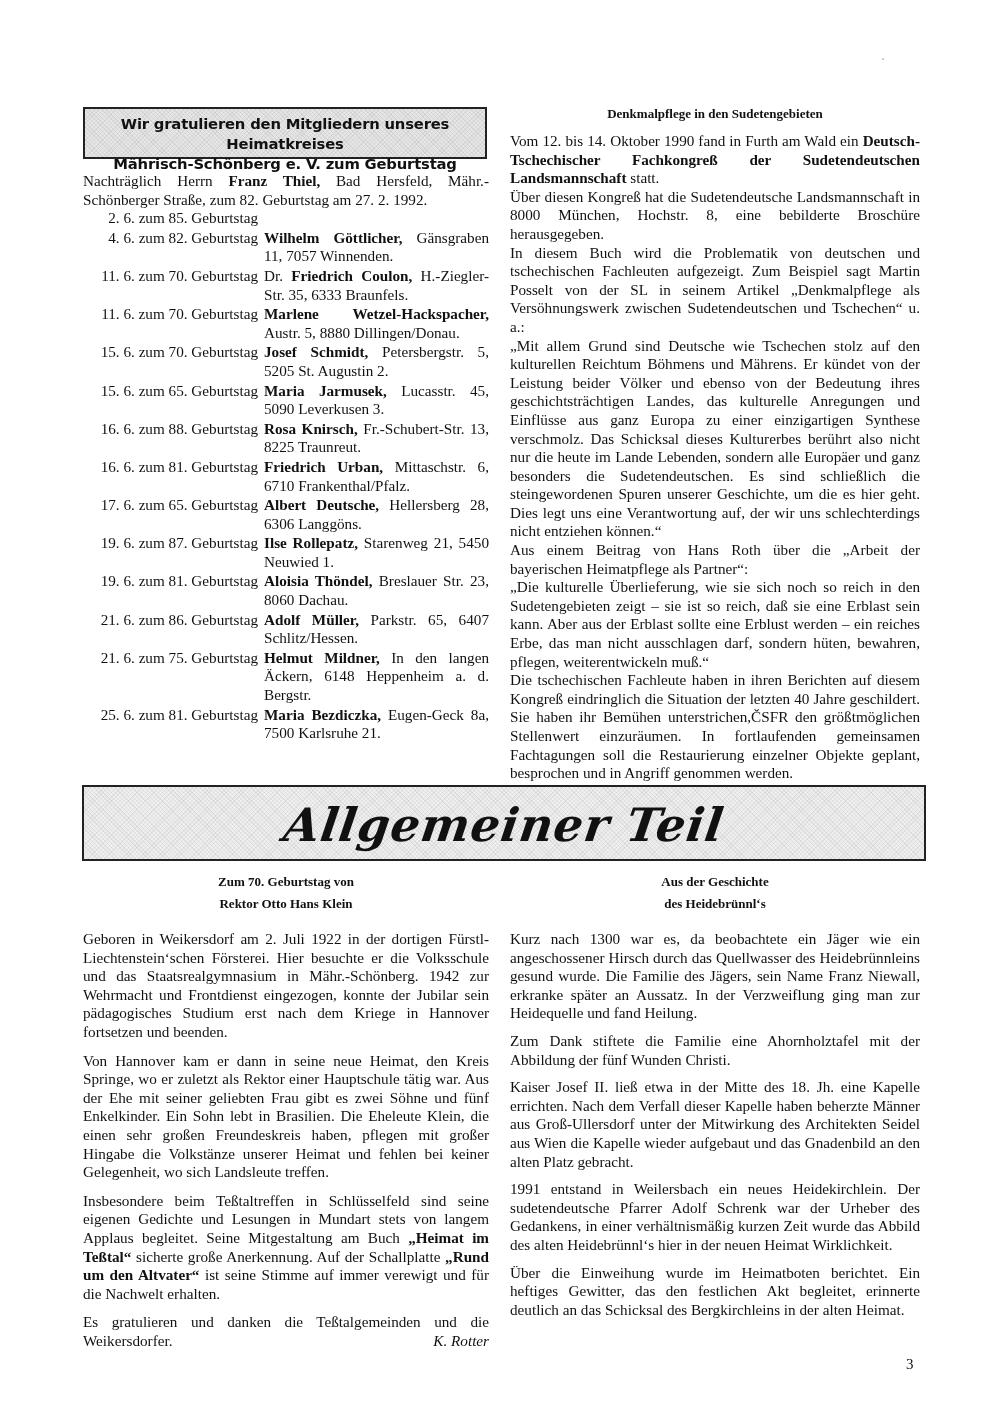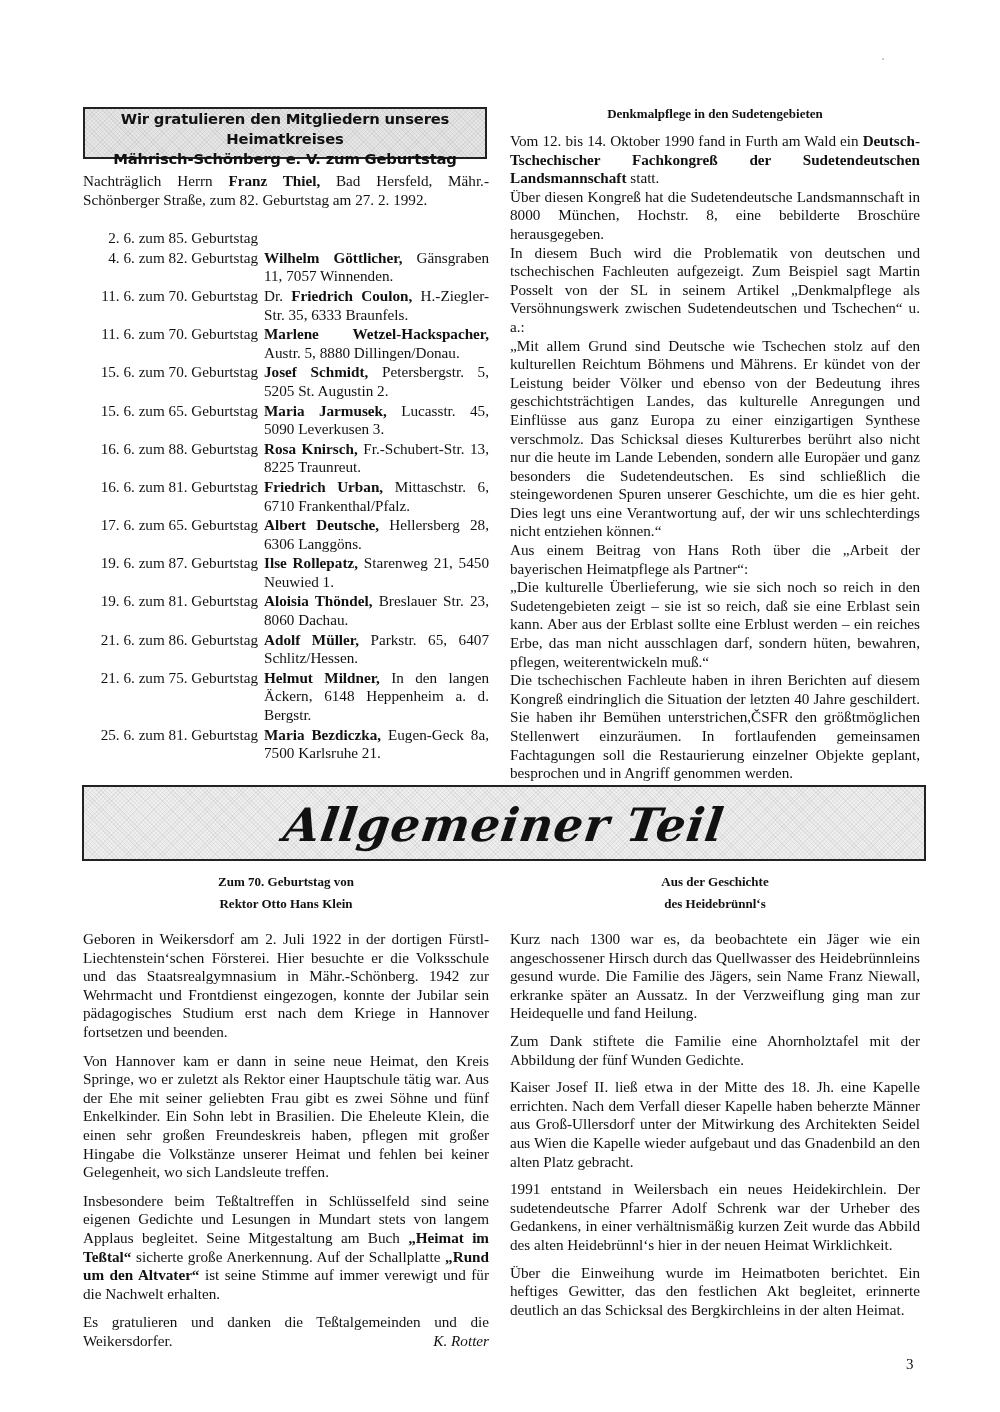--- a/index.html
+++ b/index.html
@@ -7,27 +7,27 @@
       font-family: "Liberation Serif", "DejaVu Serif", serif; color: #111; }
     .col { position: absolute; font-size: 15.2px; line-height: 18.6px; text-align: justify; hyphens: manual; }
     .col-left { left: 83px; width: 406px; }
     .col-right { left: 510px; width: 410px; }
     .shade-box { position: absolute; border: 2px solid #222; box-sizing: border-box;
       background-color: #e6e6e6;
       background-image: repeating-linear-gradient(45deg, rgba(0,0,0,0.06) 0 1px, transparent 1px 3px),
                         repeating-linear-gradient(-45deg, rgba(0,0,0,0.05) 0 1px, transparent 1px 3px); }
     .congrats-box { left: 83px; top: 107px; width: 404px; height: 52px; }
     .congrats-box .title { font-family: "DejaVu Sans", "Liberation Sans", sans-serif; font-weight: bold;
-      font-size: 14.8px; line-height: 20px; text-align: center; letter-spacing: -0.2px; }
+      font-size: 14.8px; line-height: 20px; text-align: center; padding-top: 5px; letter-spacing: -0.2px; }
     .banner { left: 82px; top: 785px; width: 844px; height: 76px; background-color: #efefef; }
     .banner .script { font-family: "DejaVu Serif", serif; font-style: italic; font-weight: bold;
       font-size: 46px; text-align: center; line-height: 76px; letter-spacing: 1px; transform: skewX(-8deg); }
     .heading { font-weight: bold; text-align: center; font-size: 13px; line-height: 22px; }
     p { margin: 0 0 6px 0; font-family: Liberation Serif, serif; }
-    .intro { margin-bottom: 20px; }
+    .intro { margin-bottom: 0; }
     .bday-row { display: flex; margin: 0 0 1px 0; }
     .bday-date { width: 175px; flex: none; text-align: right; padding-right: 0; white-space: nowrap; }
     .bday-date-inner { display: inline-block; width: 168px; text-align: right; }
     .bday-who { flex: 1; margin-left: 6px; text-align: justify; }
     .page-number { position: absolute; left: 906px; top: 1356px; font-size: 15px; }
     b { font-weight: bold; }
     .speck { position: absolute; width: 2px; height: 2px; background: #bbb; border-radius: 1px; }
   </style>
 </head>
 <body>
@@ -125,20 +125,20 @@
   <p style="margin-bottom:10px;"><span>Insbesondere beim Teßtaltreffen in Schlüsselfeld sind seine eigenen Gedichte und Lesungen in Mundart stets von langem Applaus begleitet. Seine Mitgestaltung am Buch </span><b>„Heimat im Teßtal“</b><span> sicherte große Anerkennung. Auf der Schallplatte </span><b>„Rund um den Altvater“</b><span> ist seine Stimme auf immer verewigt und für die Nachwelt erhalten.</span></p>
   <p style="margin:0;text-align:justify;"><span>Es gratulieren und danken die Teßtalgemeinden und die Weikersdorfer.</span><span style="float:right;font-style:italic;margin-left:12px;">K. Rotter</span></p>
 </div>
 
 <div class="col col-right" style="top:871px;">
   <div class="heading" style="margin-bottom:15px;">
     <div>Aus der Geschichte</div>
     <div>des Heidebrünnl‘s</div>
   </div>
   <p style="margin-bottom:9px;">Kurz nach 1300 war es, da beobachtete ein Jäger wie ein angeschossener Hirsch durch das Quellwasser des Heidebrünnleins gesund wurde. Die Familie des Jägers, sein Name Franz Niewall, erkranke später an Aussatz. In der Verzweiflung ging man zur Heidequelle und fand Heilung.</p>
-  <p style="margin-bottom:9px;">Zum Dank stiftete die Familie eine Ahornholztafel mit der Abbildung der fünf Wunden Gedichte.</p>
+  <p style="margin-bottom:9px;">Zum Dank stiftete die Familie eine Ahornholztafel mit der Abbildung der fünf Wunden Christi.</p>
   <p style="margin-bottom:9px;">Kaiser Josef II. ließ etwa in der Mitte des 18. Jh. eine Kapelle errichten. Nach dem Verfall dieser Kapelle haben beherzte Männer aus Groß-Ullersdorf unter der Mitwirkung des Architekten Seidel aus Wien die Kapelle wieder aufgebaut und das Gnadenbild an den alten Platz gebracht.</p>
   <p style="margin-bottom:9px;">1991 entstand in Weilersbach ein neues Heidekirchlein. Der sudetendeutsche Pfarrer Adolf Schrenk war der Urheber des Gedankens, in einer verhältnismäßig kurzen Zeit wurde das Abbild des alten Heidebrünnl‘s hier in der neuen Heimat Wirklichkeit.</p>
   <p style="margin-bottom:9px;">Über die Einweihung wurde im Heimatboten berichtet. Ein heftiges Gewitter, das den festlichen Akt begleitet, erinnerte deutlich an das Schicksal des Bergkirchleins in der alten Heimat.</p>
 </div>
 
 <div class="page-number">3</div>
 <div class="speck" style="left:882px;top:58px;"></div>
 
 </body></html>

